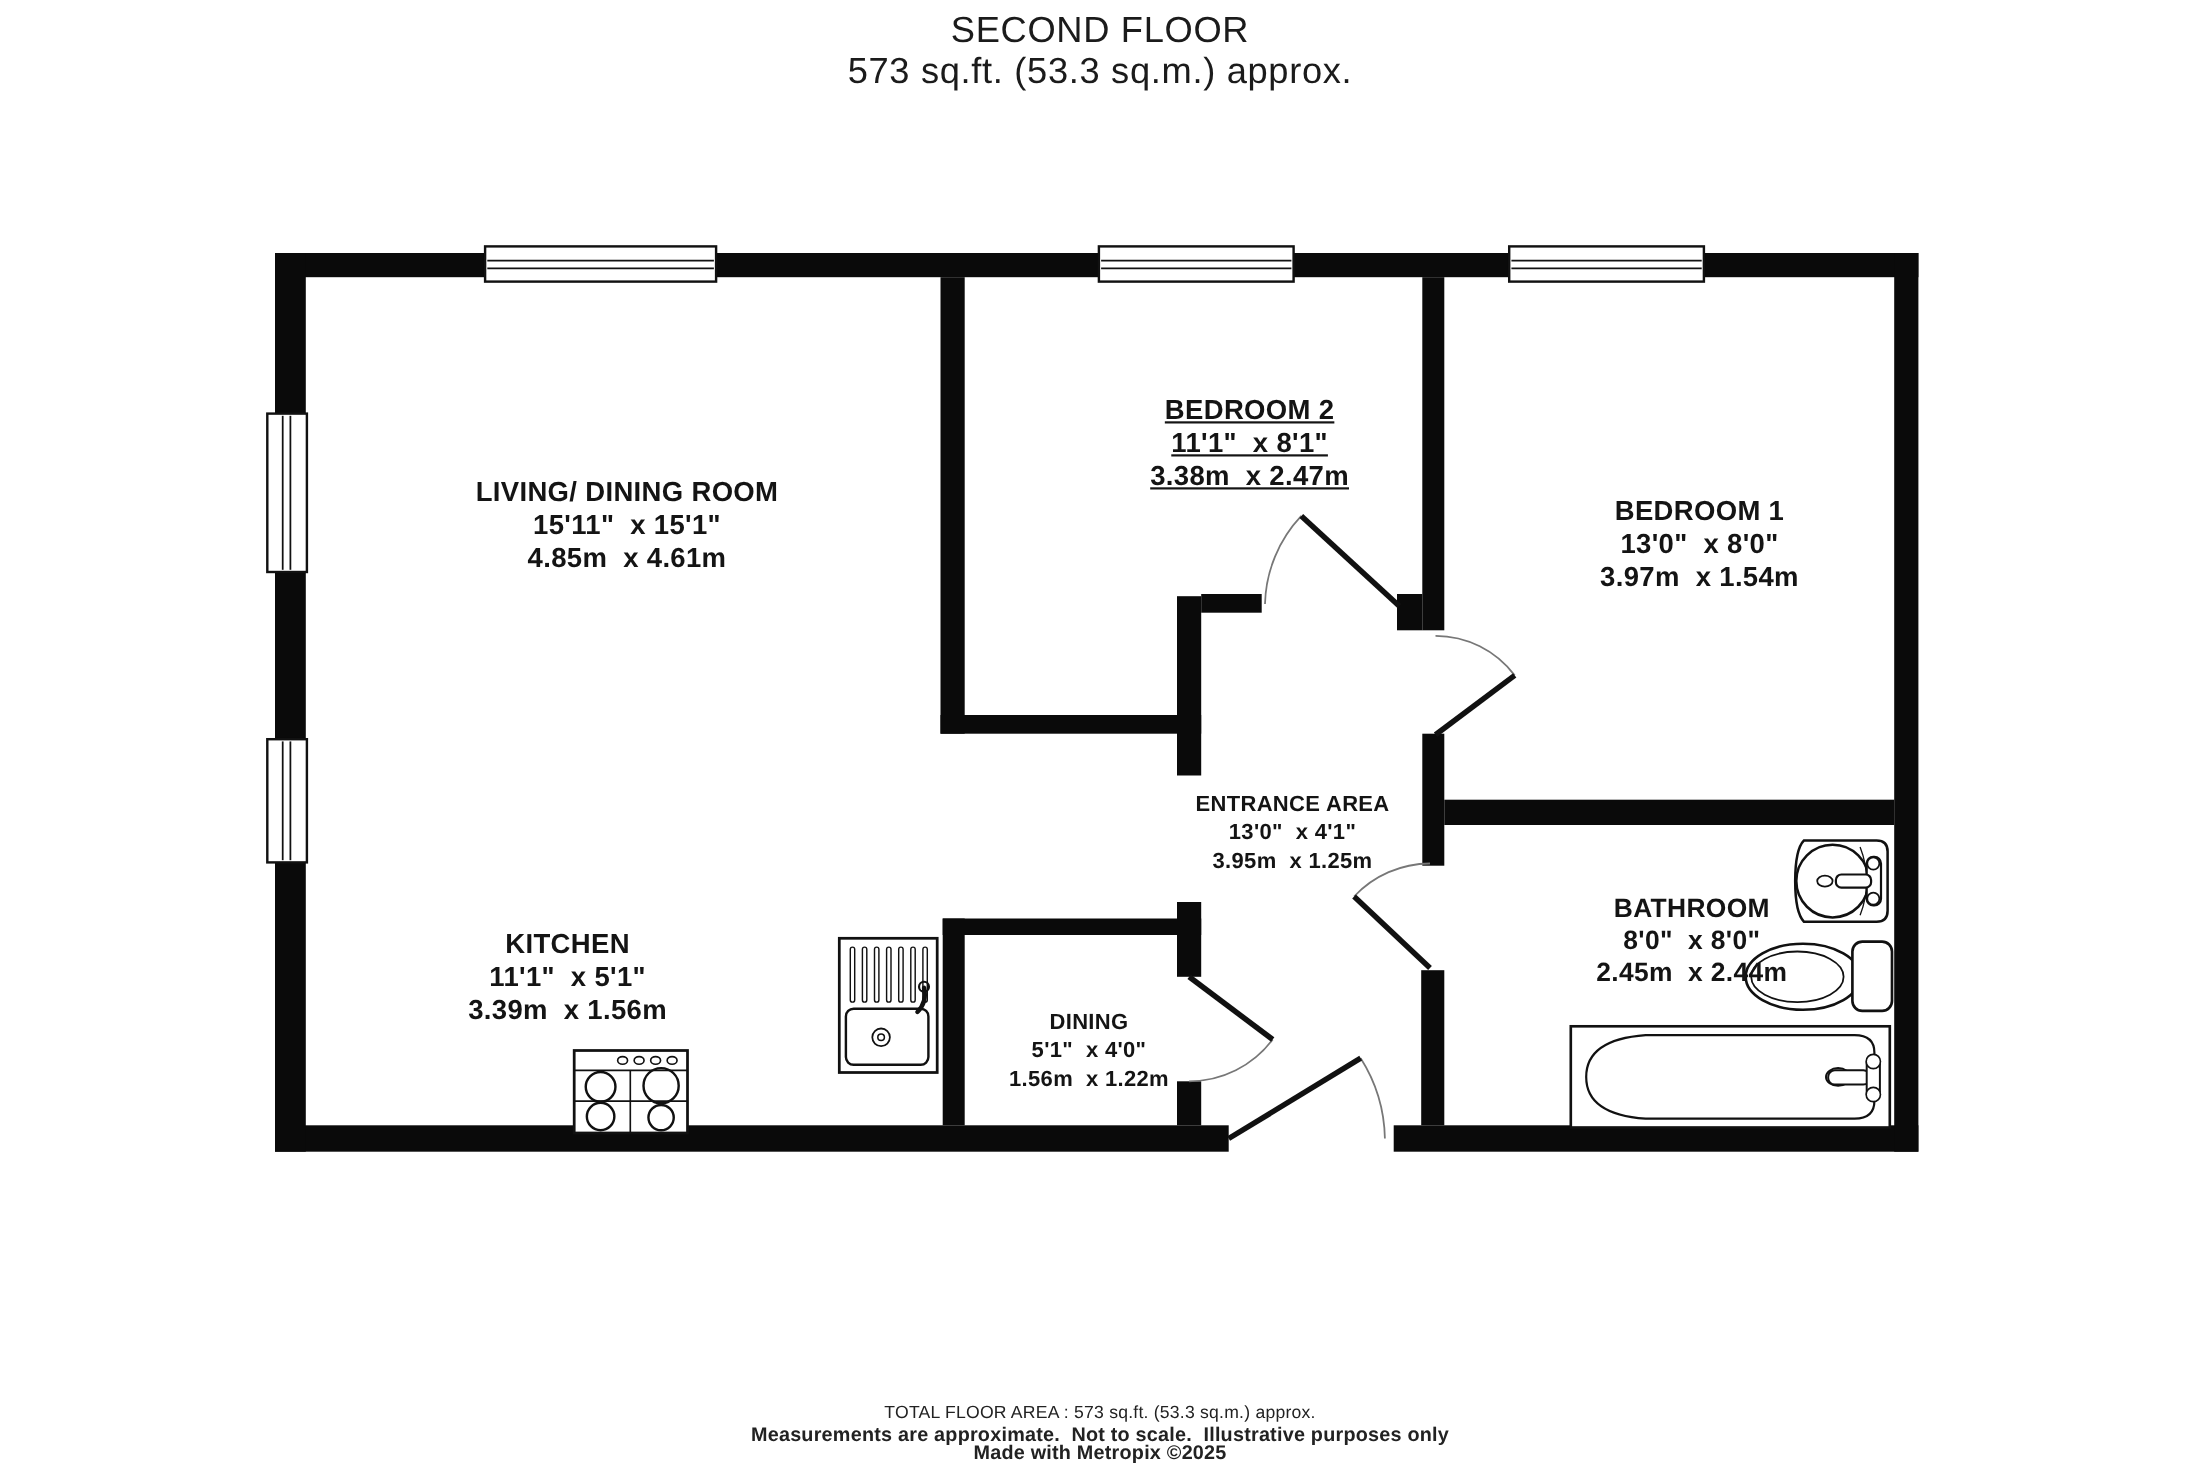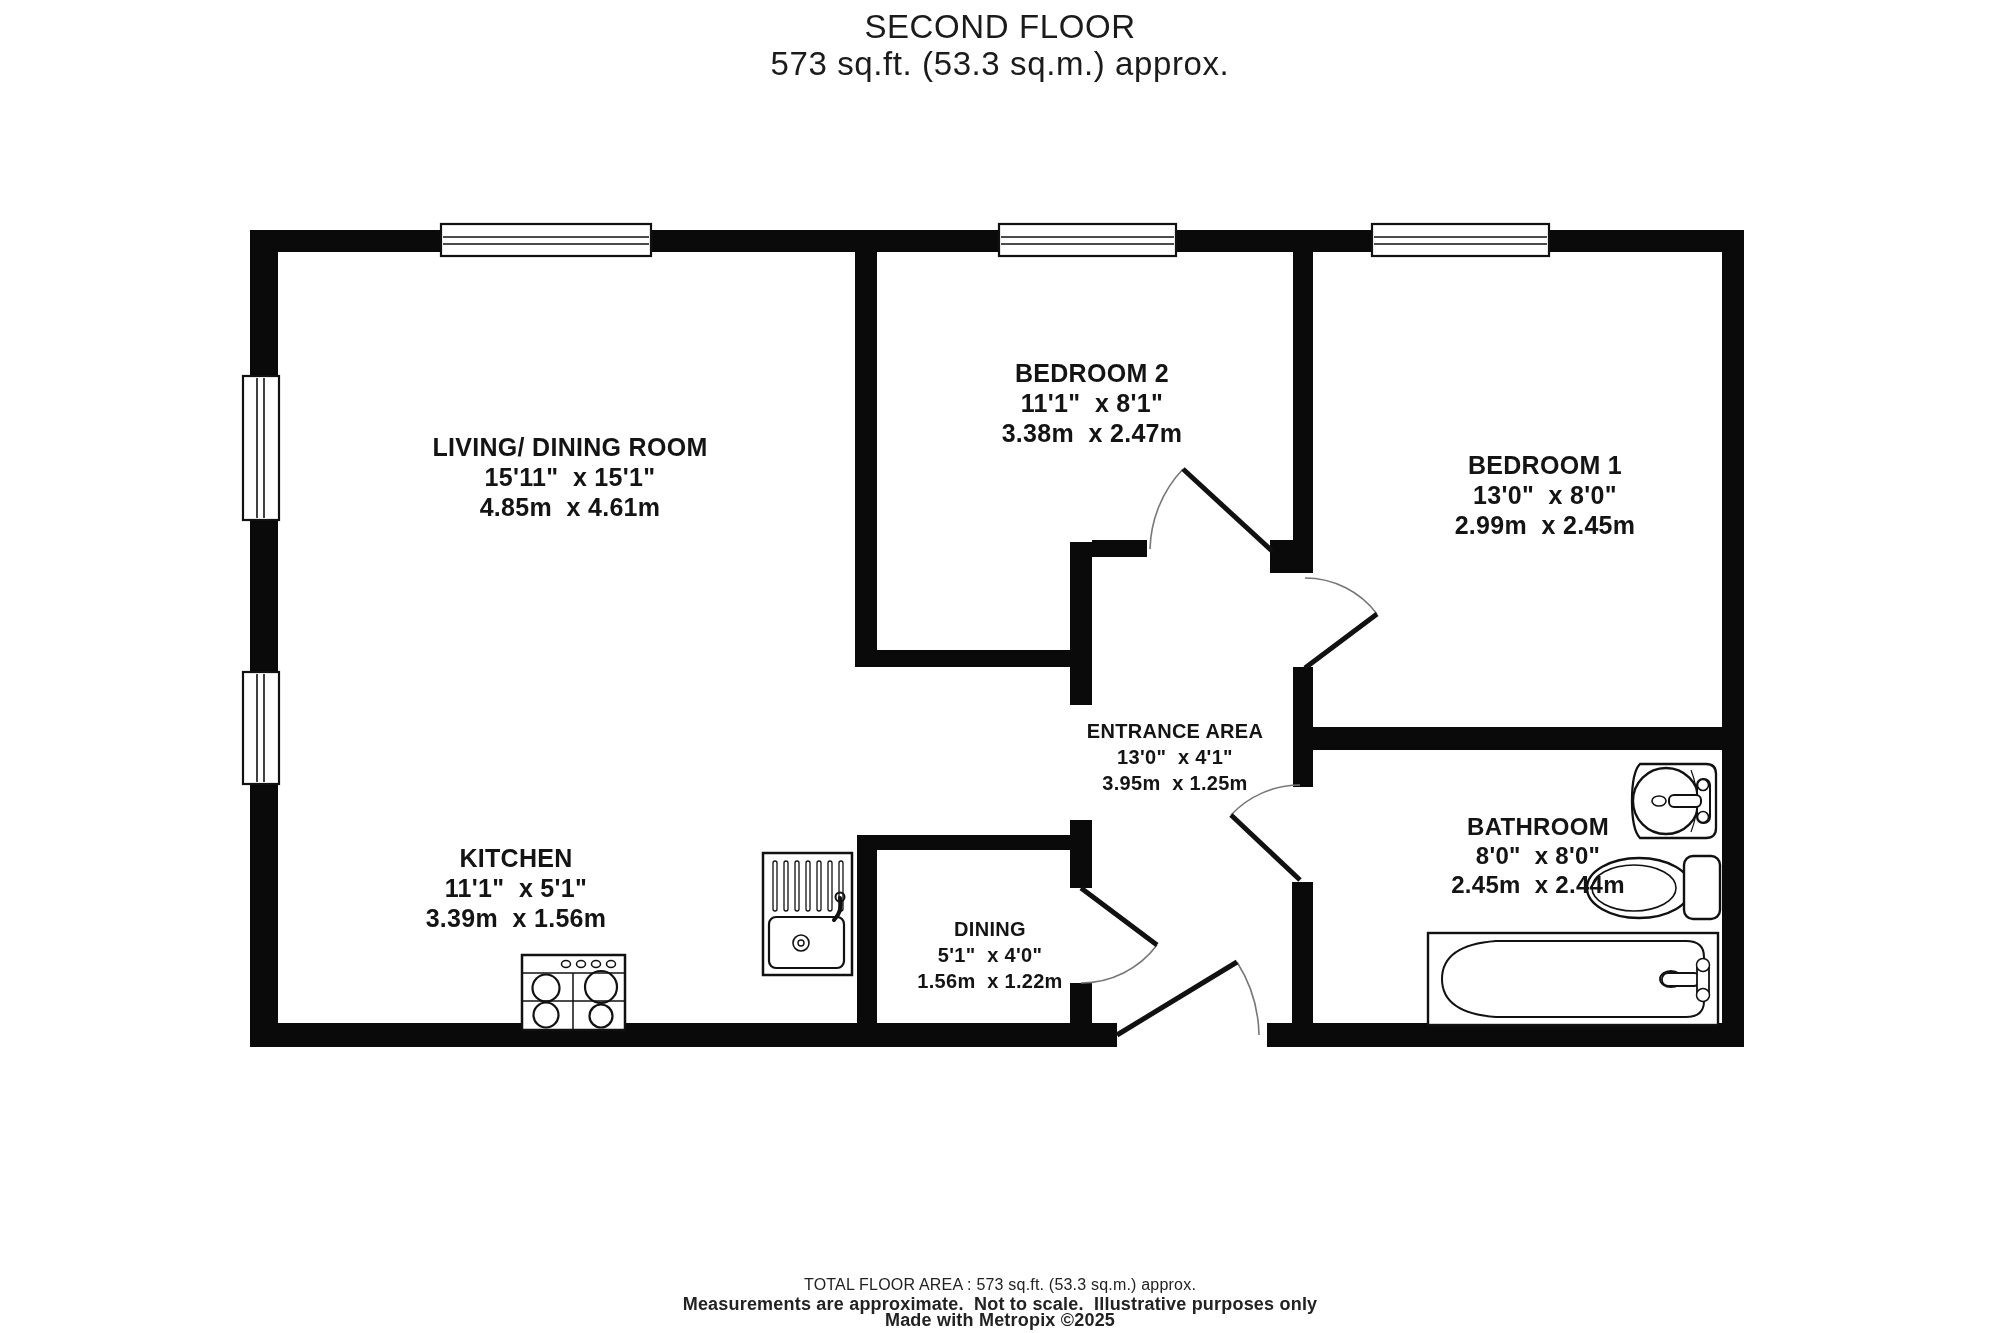--- a/index.html
+++ b/index.html
@@ -175,30 +175,30 @@
       <circle cx="1703" cy="995" r="6.5" stroke-width="1.5"></circle>
     </g>
   </svg>
 
   <div class="room-label big" style="left:570px;top:432px;">
     <div>LIVING/ DINING ROOM</div>
     <div>15'11"  x 15'1"</div>
     <div>4.85m  x 4.61m</div>
   </div>
 
-  <div class="room-label big" style="left:1092px;top:358px;">
+  <div class="room-label big" style="left:1136px;top:358px;text-decoration:underline;">
     <div>BEDROOM 2</div>
     <div>11'1"  x 8'1"</div>
     <div>3.38m  x 2.47m</div>
   </div>
 
   <div class="room-label big" style="left:1545px;top:450px;">
     <div>BEDROOM 1</div>
     <div>13'0"  x 8'0"</div>
-    <div>2.99m  x 2.45m</div>
+    <div>3.97m  x 1.54m</div>
   </div>
 
   <div class="room-label small" style="left:1175px;top:718px;">
     <div>ENTRANCE AREA</div>
     <div>13'0"  x 4'1"</div>
     <div>3.95m  x 1.25m</div>
   </div>
 
   <div class="room-label big" style="left:516px;top:843px;">
     <div>KITCHEN</div>

